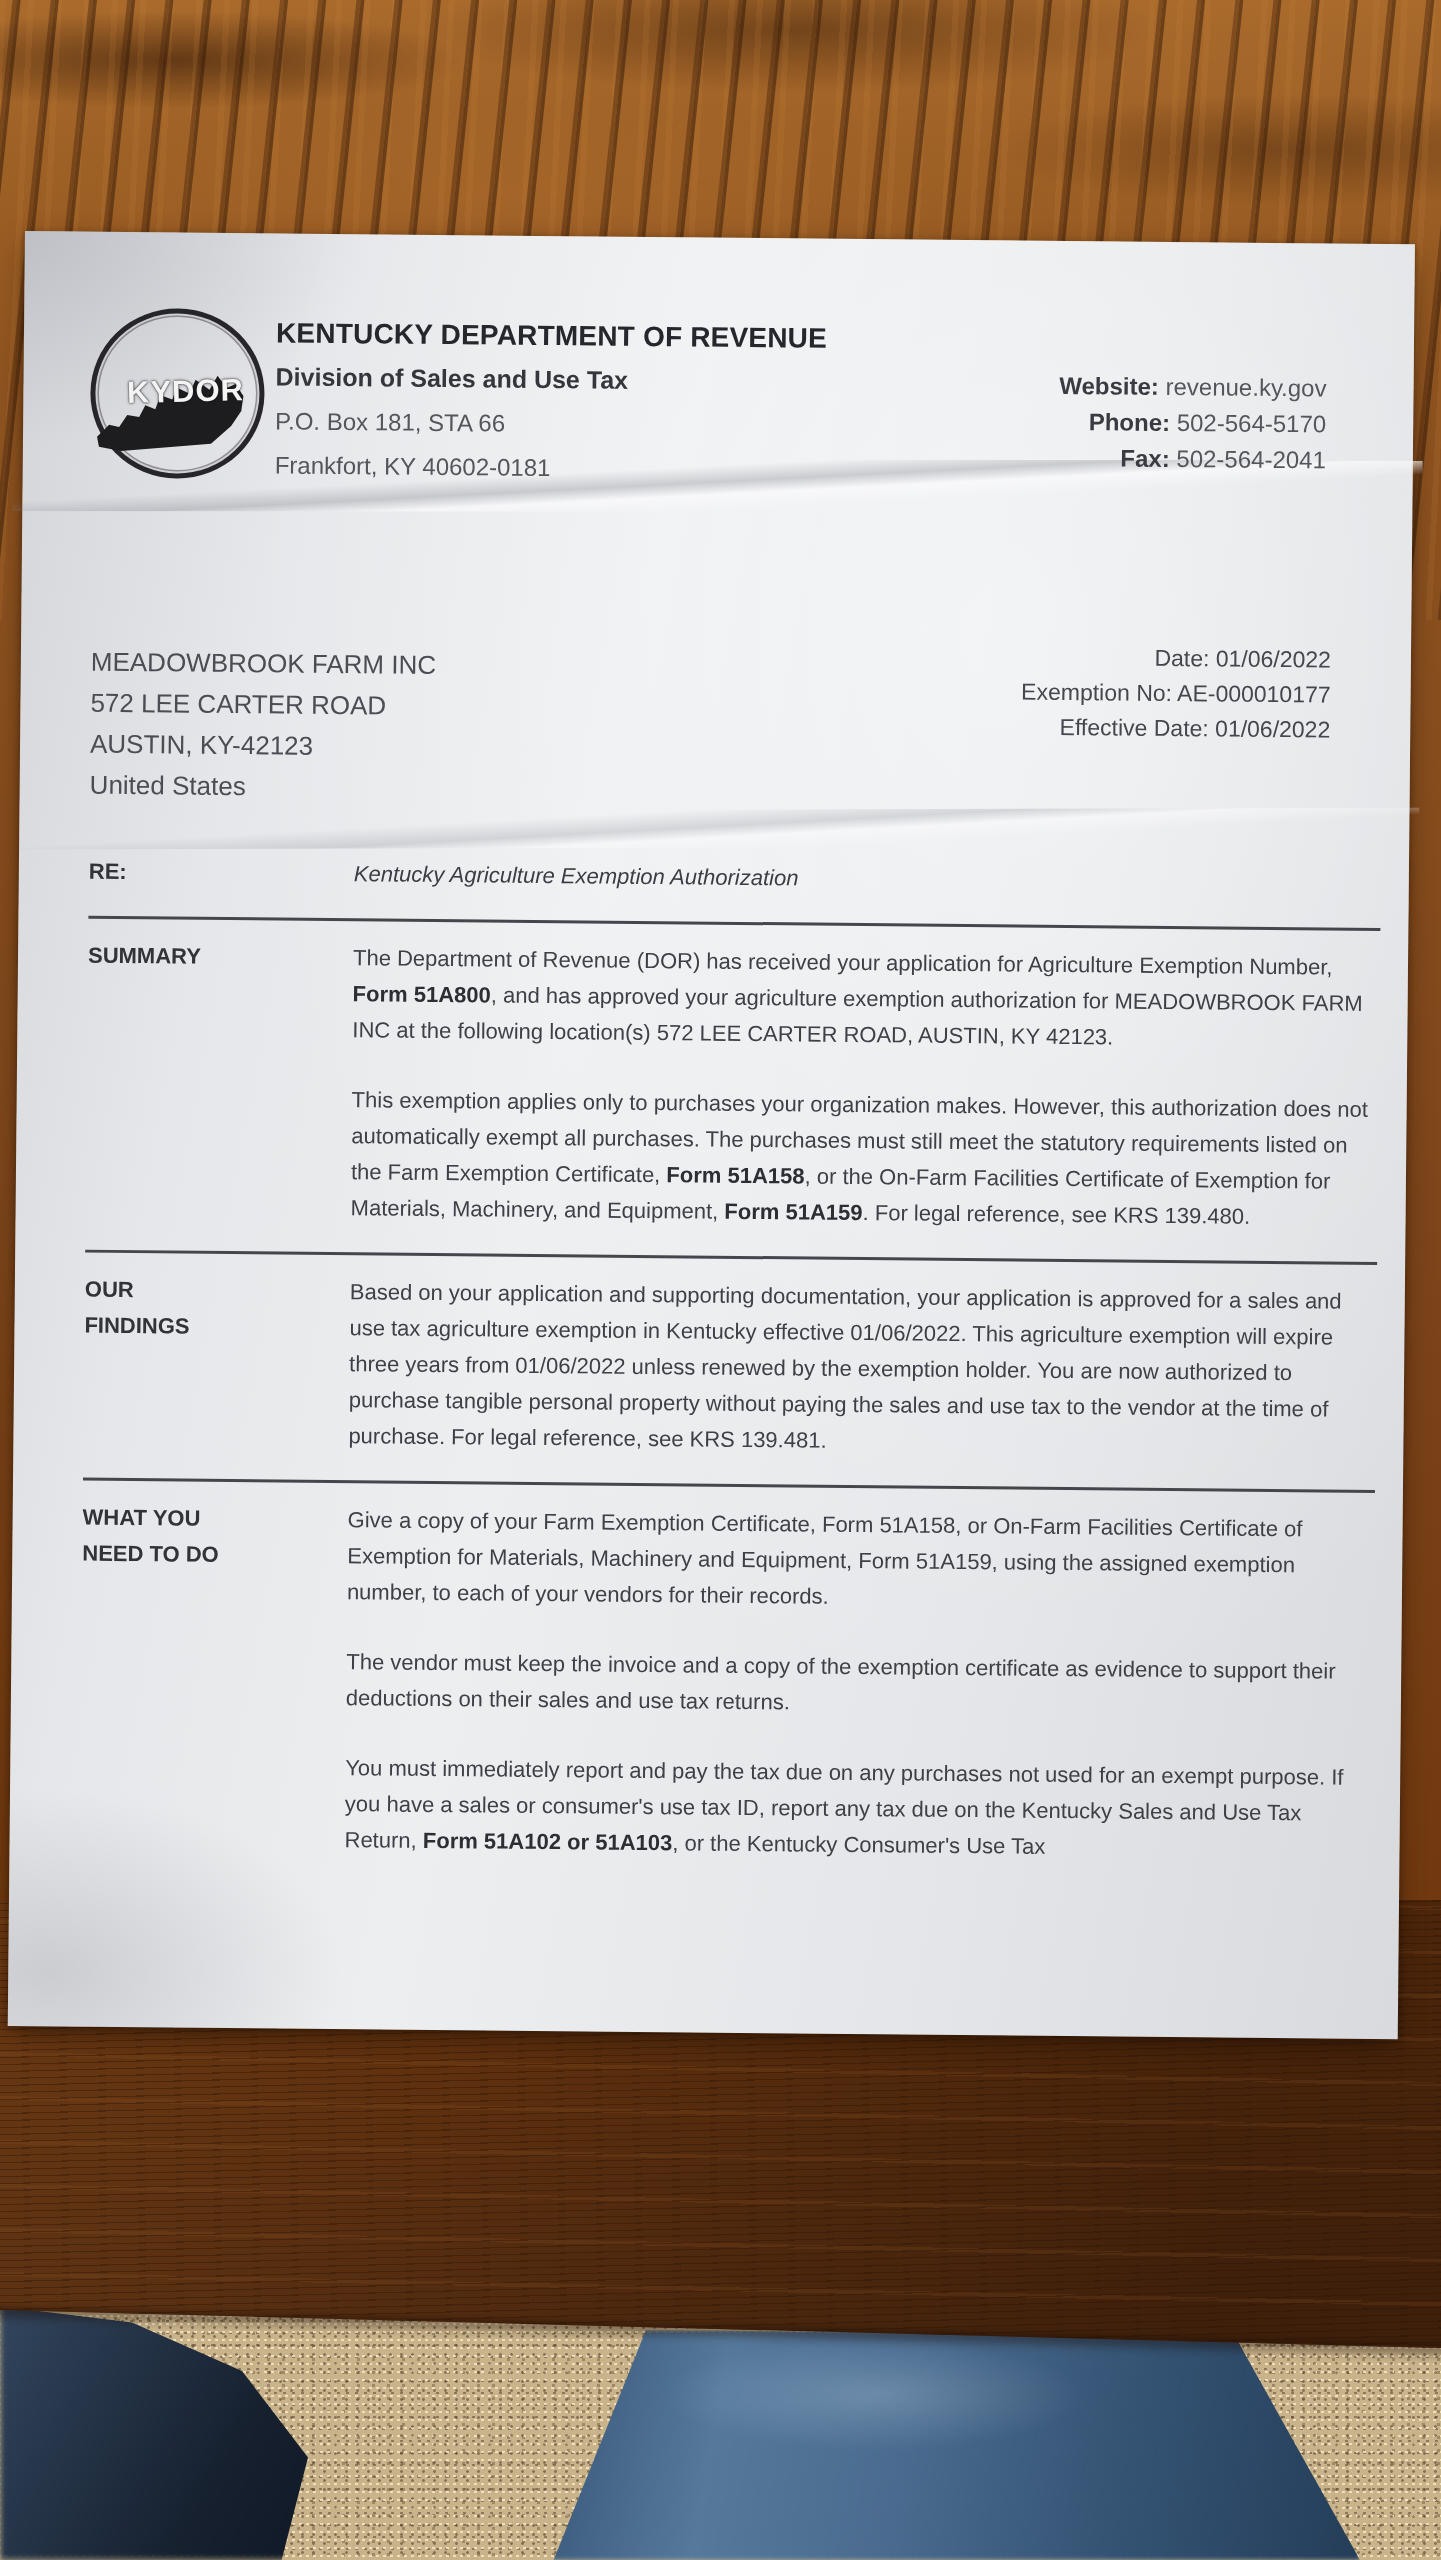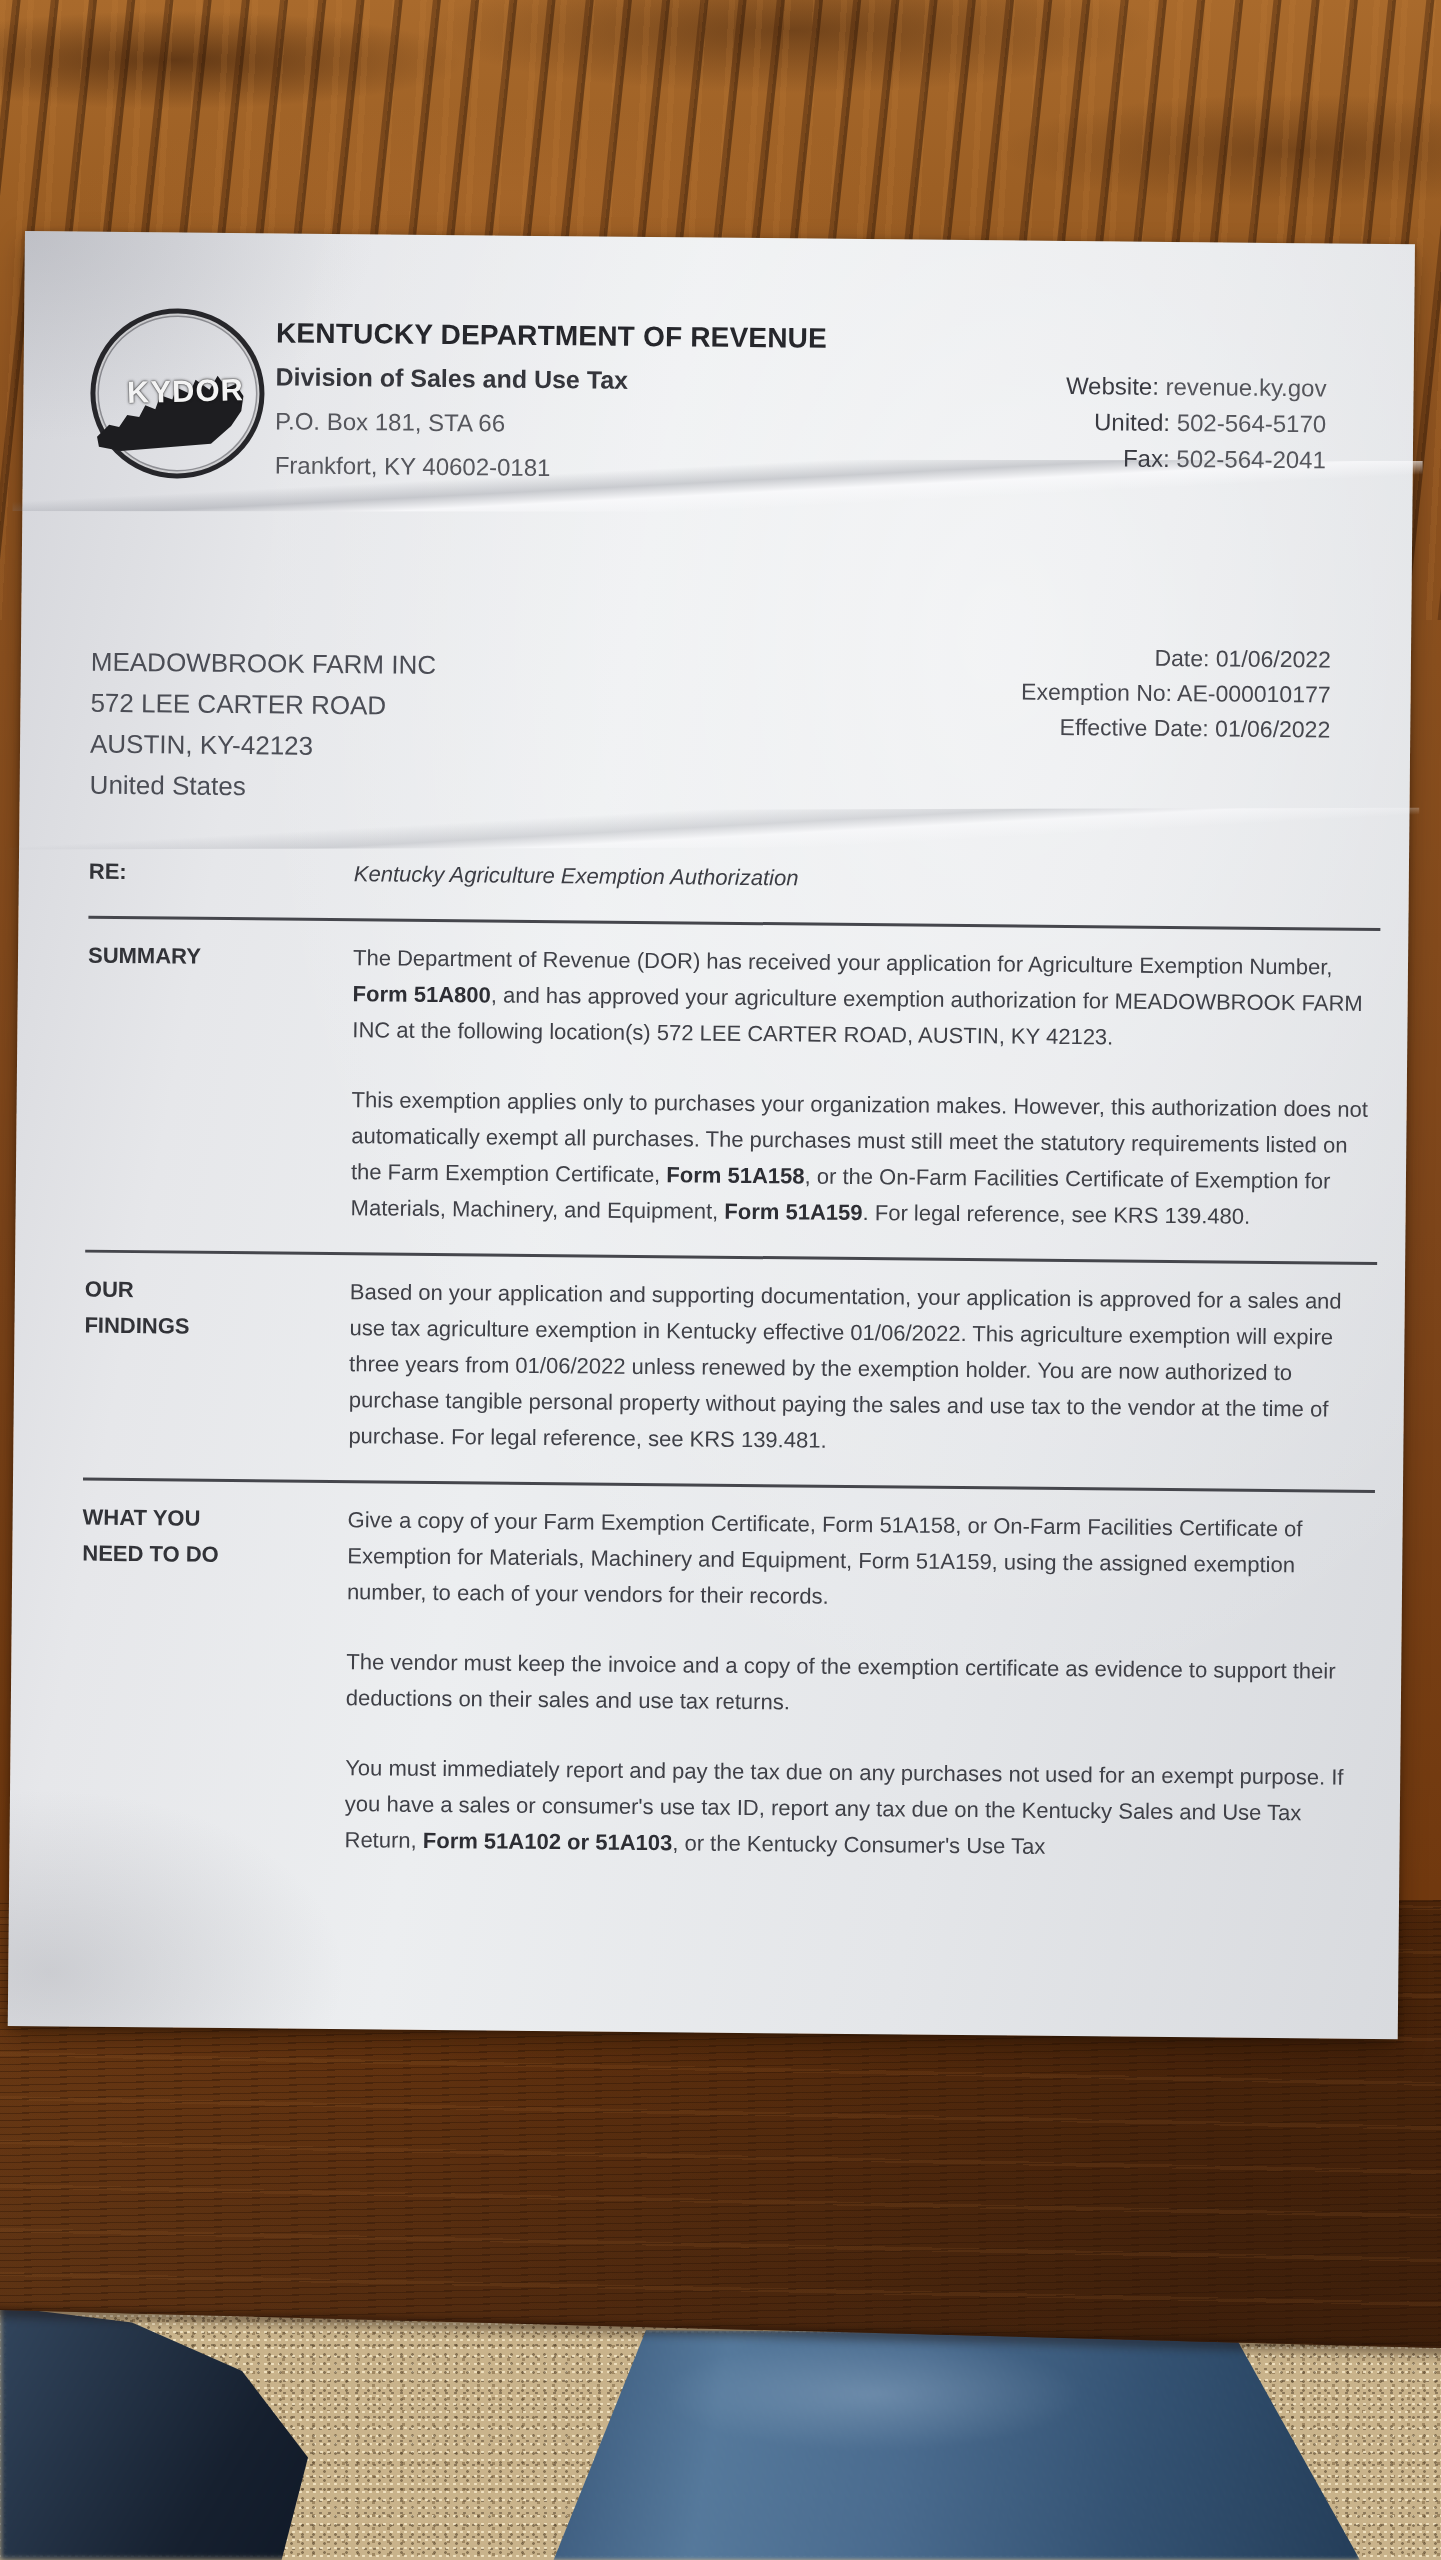--- a/index.html
+++ b/index.html
@@ -74,21 +74,21 @@
     font-size:31px;font-weight:bold;color:#f4f4f4;letter-spacing:1px;transform:rotate(-2deg);
     text-shadow:0 0 3px rgba(20,20,20,.85),0 0 1px rgba(20,20,20,.9);}
 
   
   .lh{position:absolute;left:252px;}
   .lh-agency{top:84px;font-size:28px;font-weight:bold;color:#26272c;letter-spacing:.2px;}
   .lh-division{top:129px;font-size:25px;font-weight:bold;color:#35363c;}
   .lh-addr1{top:174px;font-size:24px;color:#55565c;}
   .lh-addr2{top:218px;font-size:24px;color:#55565c;}
   .contact{position:absolute;right:87px;top:127px;text-align:right;font-size:24px;line-height:36px;color:#55565c;}
-  .contact .clabel{font-weight:normal;color:#3a3b42;}
+  .contact .clabel{font-weight:bold;color:#3a3b42;}
 
   
   .recipient{position:absolute;left:70px;top:410px;font-size:26px;line-height:41px;color:#4b4d55;}
   .meta{position:absolute;right:80px;top:399px;text-align:right;font-size:23px;line-height:35px;color:#46474e;}
 
   
   .body-col{position:absolute;left:70px;top:622px;width:1292px;font-size:22px;line-height:36px;}
   .re-row{display:flex;}
   .re-label{width:265px;font-weight:bold;color:#323338;flex:none;}
   .re-value{font-style:italic;color:#3c3d44;}
@@ -127,21 +127,21 @@
       <div class="logo-word">KYDOR</div>
     </div>
 
     <div class="lh lh-agency">KENTUCKY DEPARTMENT OF REVENUE</div>
     <div class="lh lh-division">Division of Sales and Use Tax</div>
     <div class="lh lh-addr1">P.O. Box 181, STA 66</div>
     <div class="lh lh-addr2">Frankfort, KY 40602-0181</div>
 
     <div class="contact">
         <div><span class="clabel">Website:</span> <span>revenue.ky.gov</span></div>
-        <div><span class="clabel">United:</span> <span>502-564-5170</span></div>
+        <div><span class="clabel">Phone:</span> <span>502-564-5170</span></div>
         <div><span class="clabel">Fax:</span> <span>502-564-2041</span></div>
       </div>
 
     <div class="recipient">
         <div>MEADOWBROOK FARM INC</div>
         <div>572 LEE CARTER ROAD</div>
         <div>AUSTIN, KY-42123</div>
         <div>United States</div>
       </div>
     <div class="meta">

